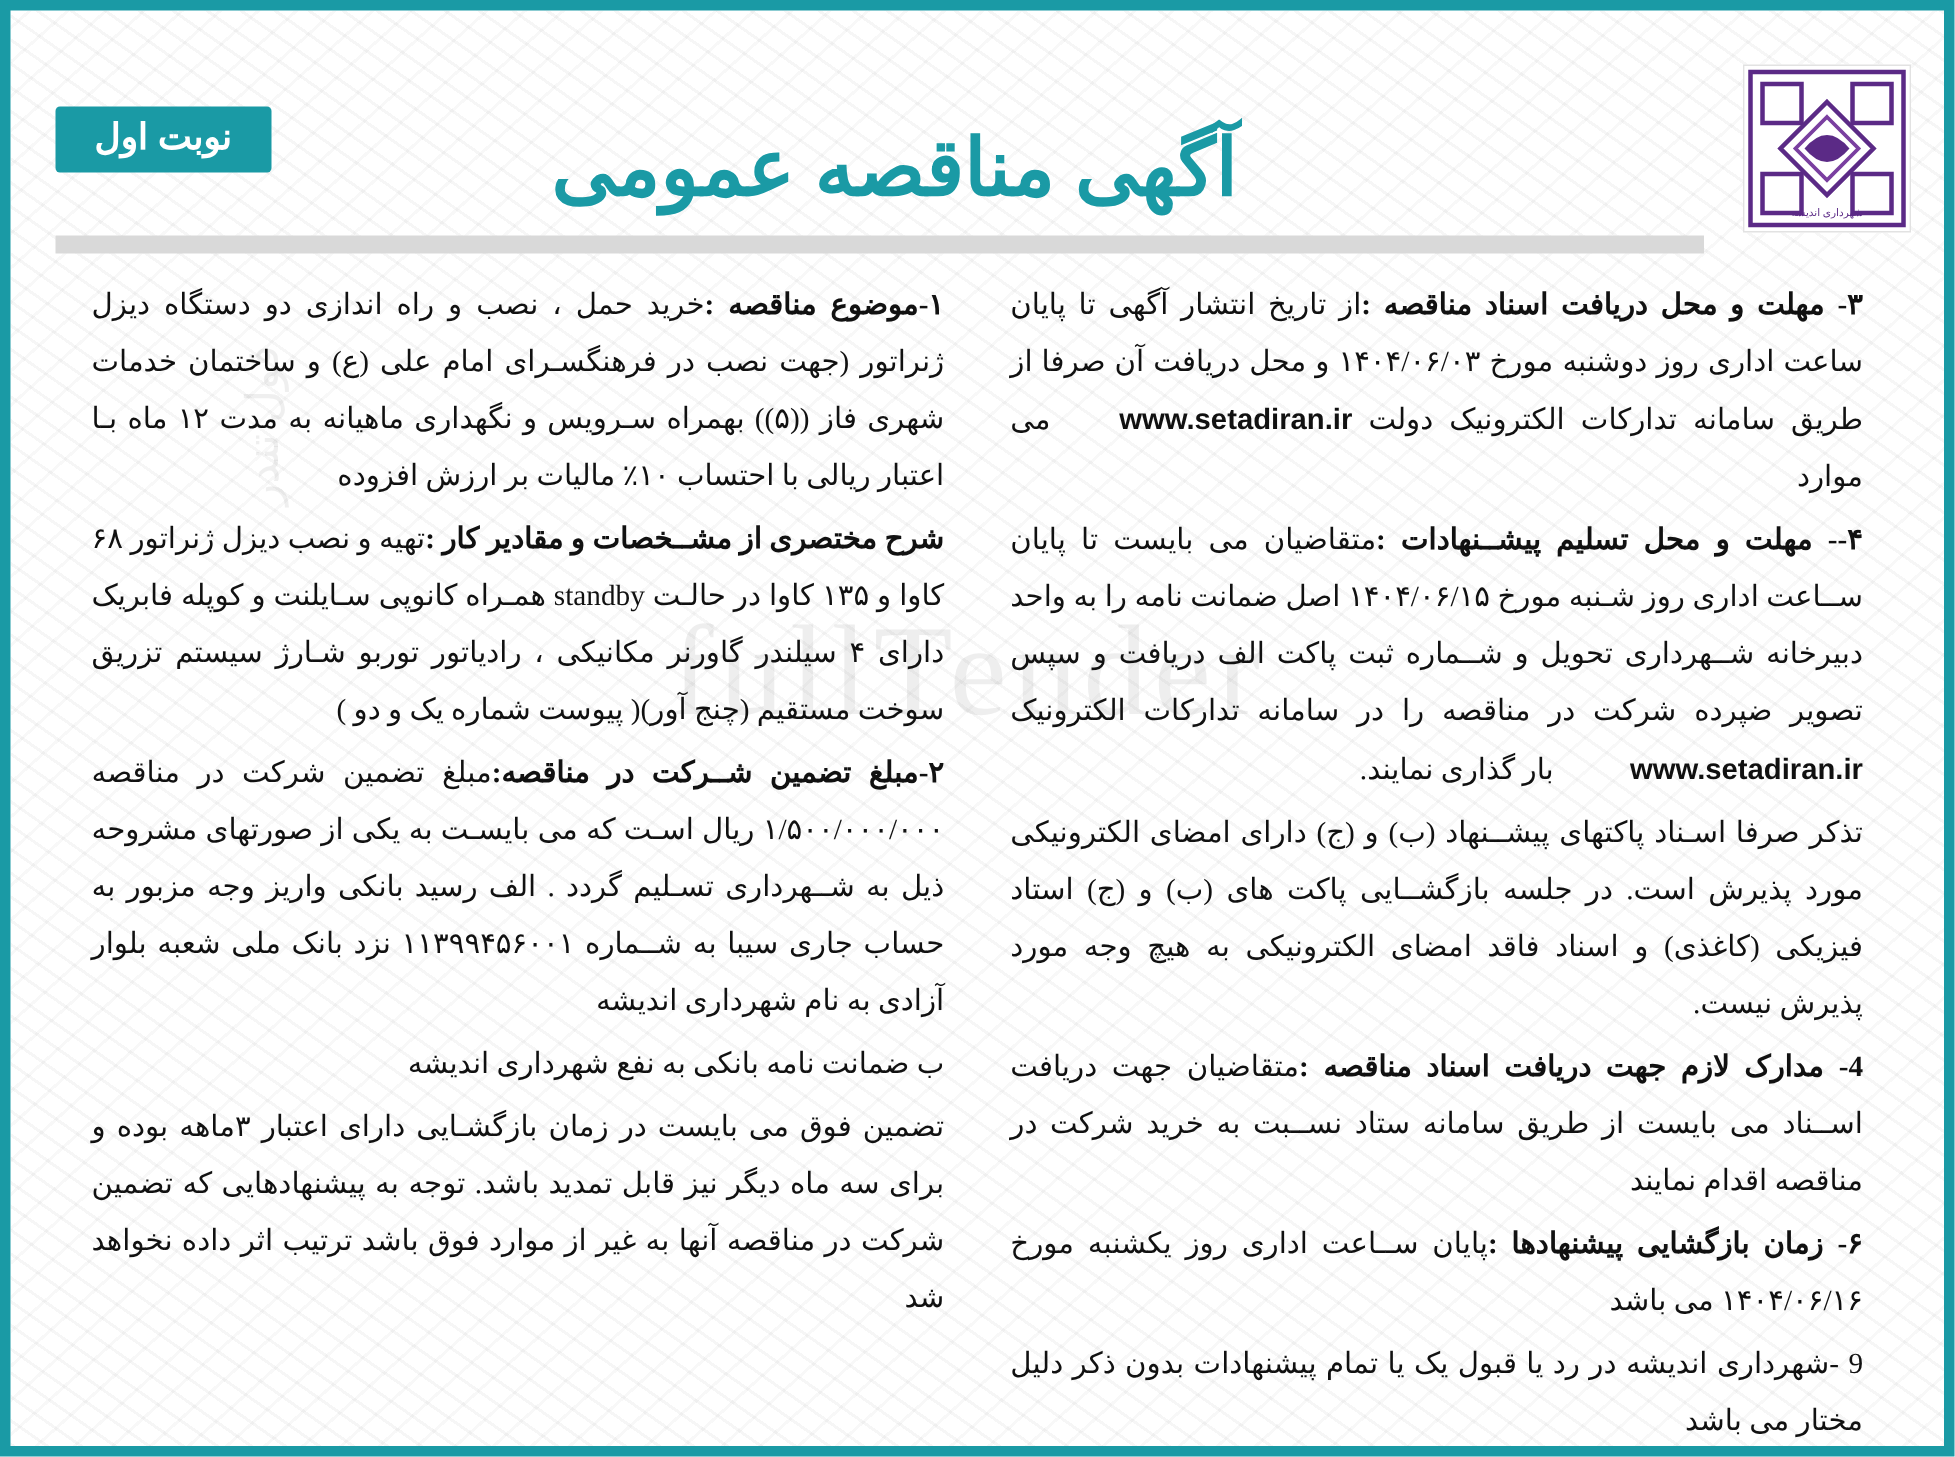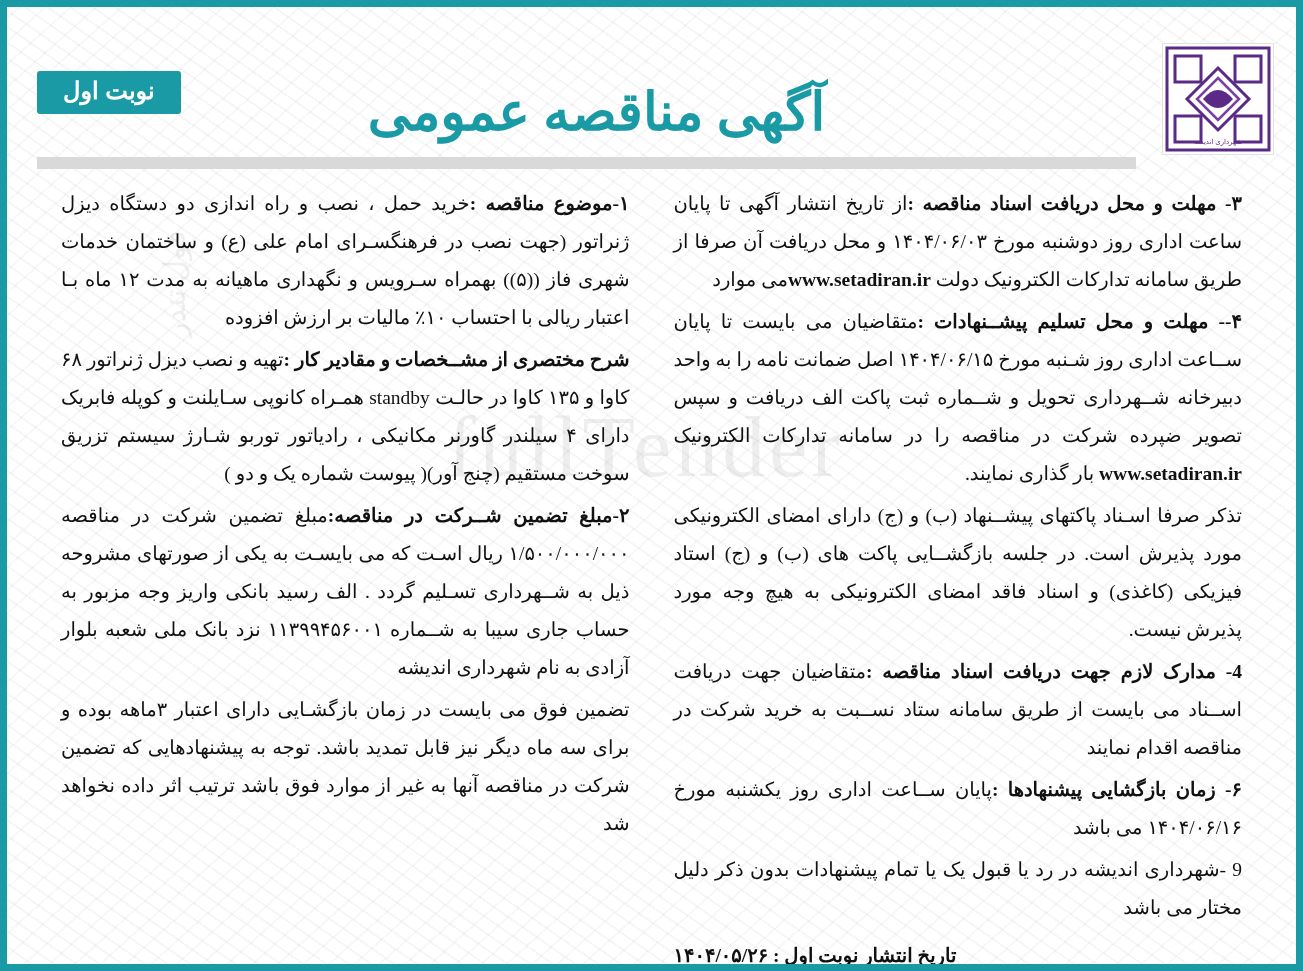--- a/index.html
+++ b/index.html
@@ -108,21 +108,21 @@
     font-size:19.5px;
     line-height:1.95;
     color:#111111;
     text-align:justify;
     direction:rtl;
   }
   .col.right{padding-left:30px;}
   .col.left{padding-right:30px;}
   p{margin:0 0 4px 0;}
   b, .b{font-weight:bold;}
-  .link{font-weight:bold;font-family:Liberation Serif, serif;}
+  .link{font-weight:bold;font-family:Liberation Sans, sans-serif;margin-left:46px;}
   .dates{
     text-align:left;
     font-weight:bold;
     margin-top:10px;
     line-height:1.9;
   }
 </style>
 </head>
 <body>
 
@@ -179,17 +179,18 @@
     <div class="col right">
       <p>
         <b>۱-موضوع مناقصه :</b><span>خرید حمل ، نصب و راه اندازی دو دستگاه دیزل ژنراتور (جهت نصب در فرهنگسـرای امام علی (ع) و ساختمان خدمات شهری فاز ((۵)) بهمراه سـرویس و نگهداری ماهیانه به مدت ۱۲ ماه بـا اعتبار ریالی با احتساب ۱۰٪ مالیات بر ارزش افزوده</span>
       </p>
       <p>
         <b>شرح مختصری از مشــخصات و مقادیر کار :</b><span>تهیه و نصب دیزل ژنراتور ۶۸ کاوا و ۱۳۵ کاوا در حالـت standby همـراه کانوپی سـایلنت و کوپله فابریک دارای ۴ سیلندر گاورنر مکانیکی ، رادیاتور توربو شـارژ سیستم تزریق سوخت مستقیم (چنج آور)( پیوست شماره یک و دو )</span>
       </p>
       <p>
         <b>۲-مبلغ تضمین شــرکت در مناقصه:</b><span>مبلغ تضمین شرکت در مناقصه ۱/۵۰۰/۰۰۰/۰۰۰ ریال اسـت که می بایسـت به یکی از صورتهای مشروحه ذیل به شــهرداری تسـلیم گردد . الف رسید بانکی واریز وجه مزبور به حساب جاری سیبا به شــماره ۱۱۳۹۹۴۵۶۰۰۱ نزد بانک ملی شعبه بلوار آزادی به نام شهرداری اندیشه</span>
       </p>
+      <p>ب ضمانت نامه بانکی به نفع شهرداری اندیشه</p>
       <p>تضمین فوق می بایست در زمان بازگشـایی دارای اعتبار ۳ماهه بوده و برای سه ماه دیگر نیز قابل تمدید باشد. توجه به پیشنهادهایی که تضمین شرکت در مناقصه آنها به غیر از موارد فوق باشد ترتیب اثر داده نخواهد شد</p>
     </div>
 
   </div>
 </div>
 
 </body></html>

